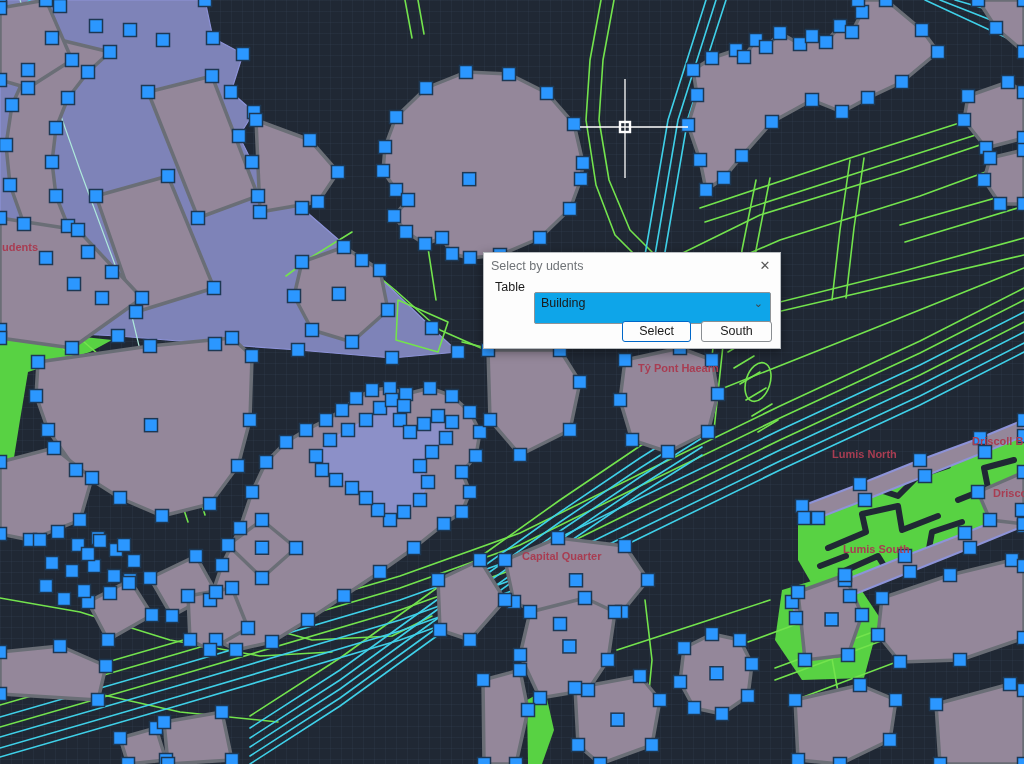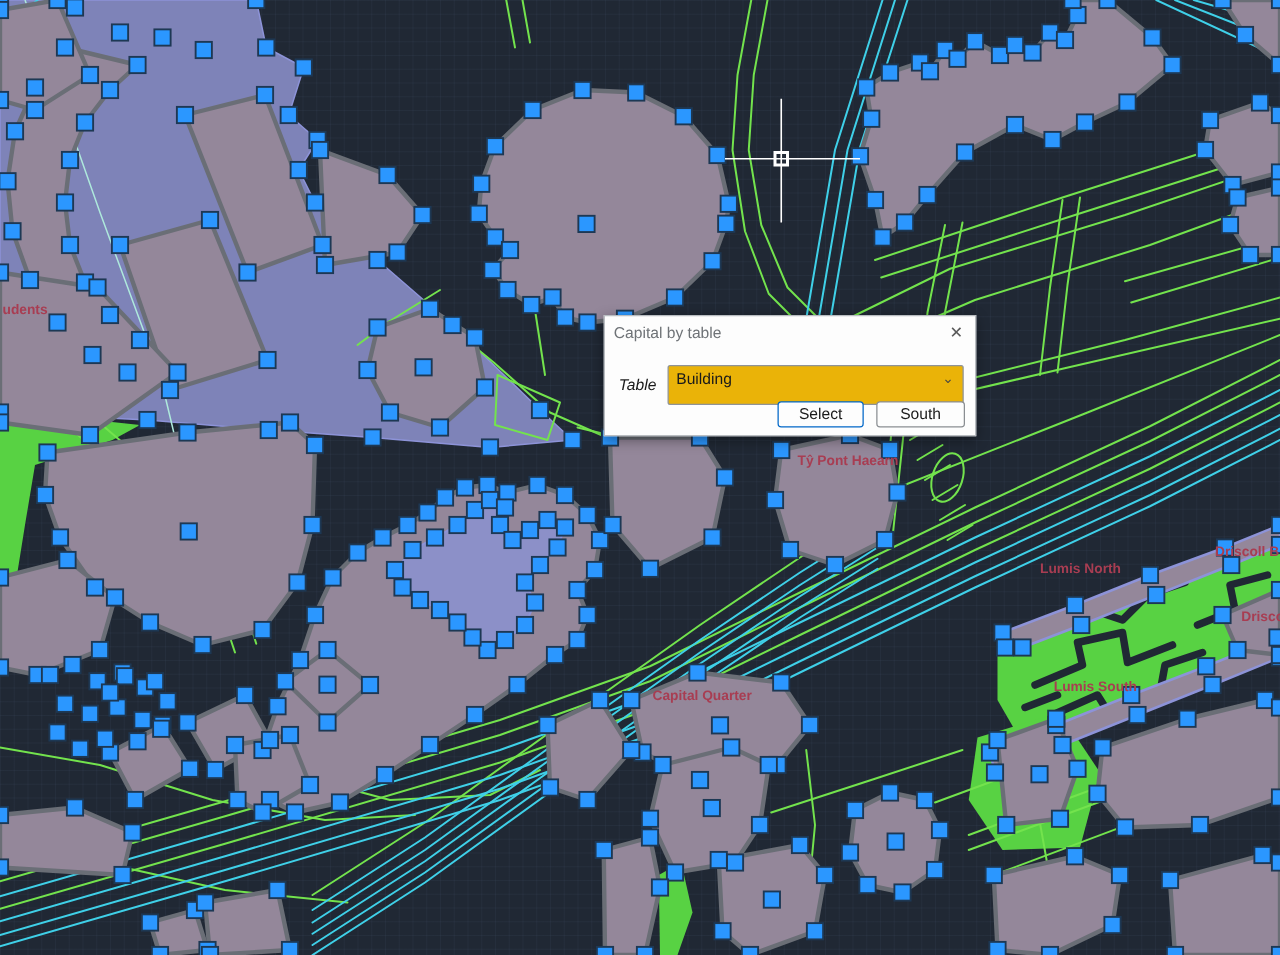--- a/index.html
+++ b/index.html
@@ -25,22 +25,22 @@
   .xhair{stroke:var(--crosshair);stroke-width:1.3;}
   .pickbox{fill:none;stroke:var(--crosshair);stroke-width:2.4;}
   
   #dlg{position:absolute;left:483px;top:252px;width:296px;height:95px;
        background:#fdfdfd;border:1px solid #b9bdc1;box-shadow:0 3px 10px rgba(0,0,0,.4);
        font-size:12.5px;color:#1a1a1a;}
   #dlg .titlebar{position:absolute;left:0;top:0;right:0;height:26px;}
   #dlg .title{position:absolute;left:7px;top:6px;color:#6f7377;}
   #dlg .close{position:absolute;right:6px;top:4px;width:18px;height:18px;text-align:center;
        line-height:18px;color:#5a5a5a;font-size:13px;cursor:pointer;}
-  #dlg .lbl{position:absolute;left:11px;top:48px;font-style:italic;}
-  #dlg .combo{position:absolute;left:50px;top:39px;width:237px;height:32px;background:#eab308;
+  #dlg .lbl{position:absolute;left:11px;top:27px;}
+  #dlg .combo{position:absolute;left:50px;top:39px;width:237px;height:32px;background:#0ea5e9;
        border:1px solid #8f9397;border-radius:2px;line-height:21px;padding-left:6px;
        box-sizing:border-box;cursor:default;}
   #dlg .combo .chev{position:absolute;right:7px;top:0;color:#444;font-size:11px;}
   #dlg .btn{position:absolute;top:68px;height:21px;background:#fdfdfd;border-radius:3px;
        text-align:center;line-height:19px;box-sizing:border-box;cursor:pointer;}
   #dlg .btn.sel{left:138px;width:69px;border:1px solid var(--dialog-accent,#0067c8);}
   #dlg .btn.cls{left:217px;width:71px;border:1px solid #8a8e92;}
 </style>
 </head>
 <body>
@@ -551,21 +551,21 @@
 
   <g>
     <line class="xhair" x1="580" y1="127" x2="688" y2="127"></line>
     <line class="xhair" x1="625" y1="79" x2="625" y2="178"></line>
     <rect class="pickbox" x="620" y="122" width="10" height="10"></rect>
   </g>
 </svg>
 
 <div id="dlg">
   <div class="titlebar">
-    <span class="title">Capital by table</span>
+    <span class="title">Select by udents</span>
     <span class="close">✕</span>
   </div>
   <span class="lbl">Table</span>
   <div class="combo">
     <span>Building</span>
     <span class="chev">⌄</span>
   </div>
   <div class="btn sel">Select</div>
   <div class="btn cls">South</div>
 </div>

